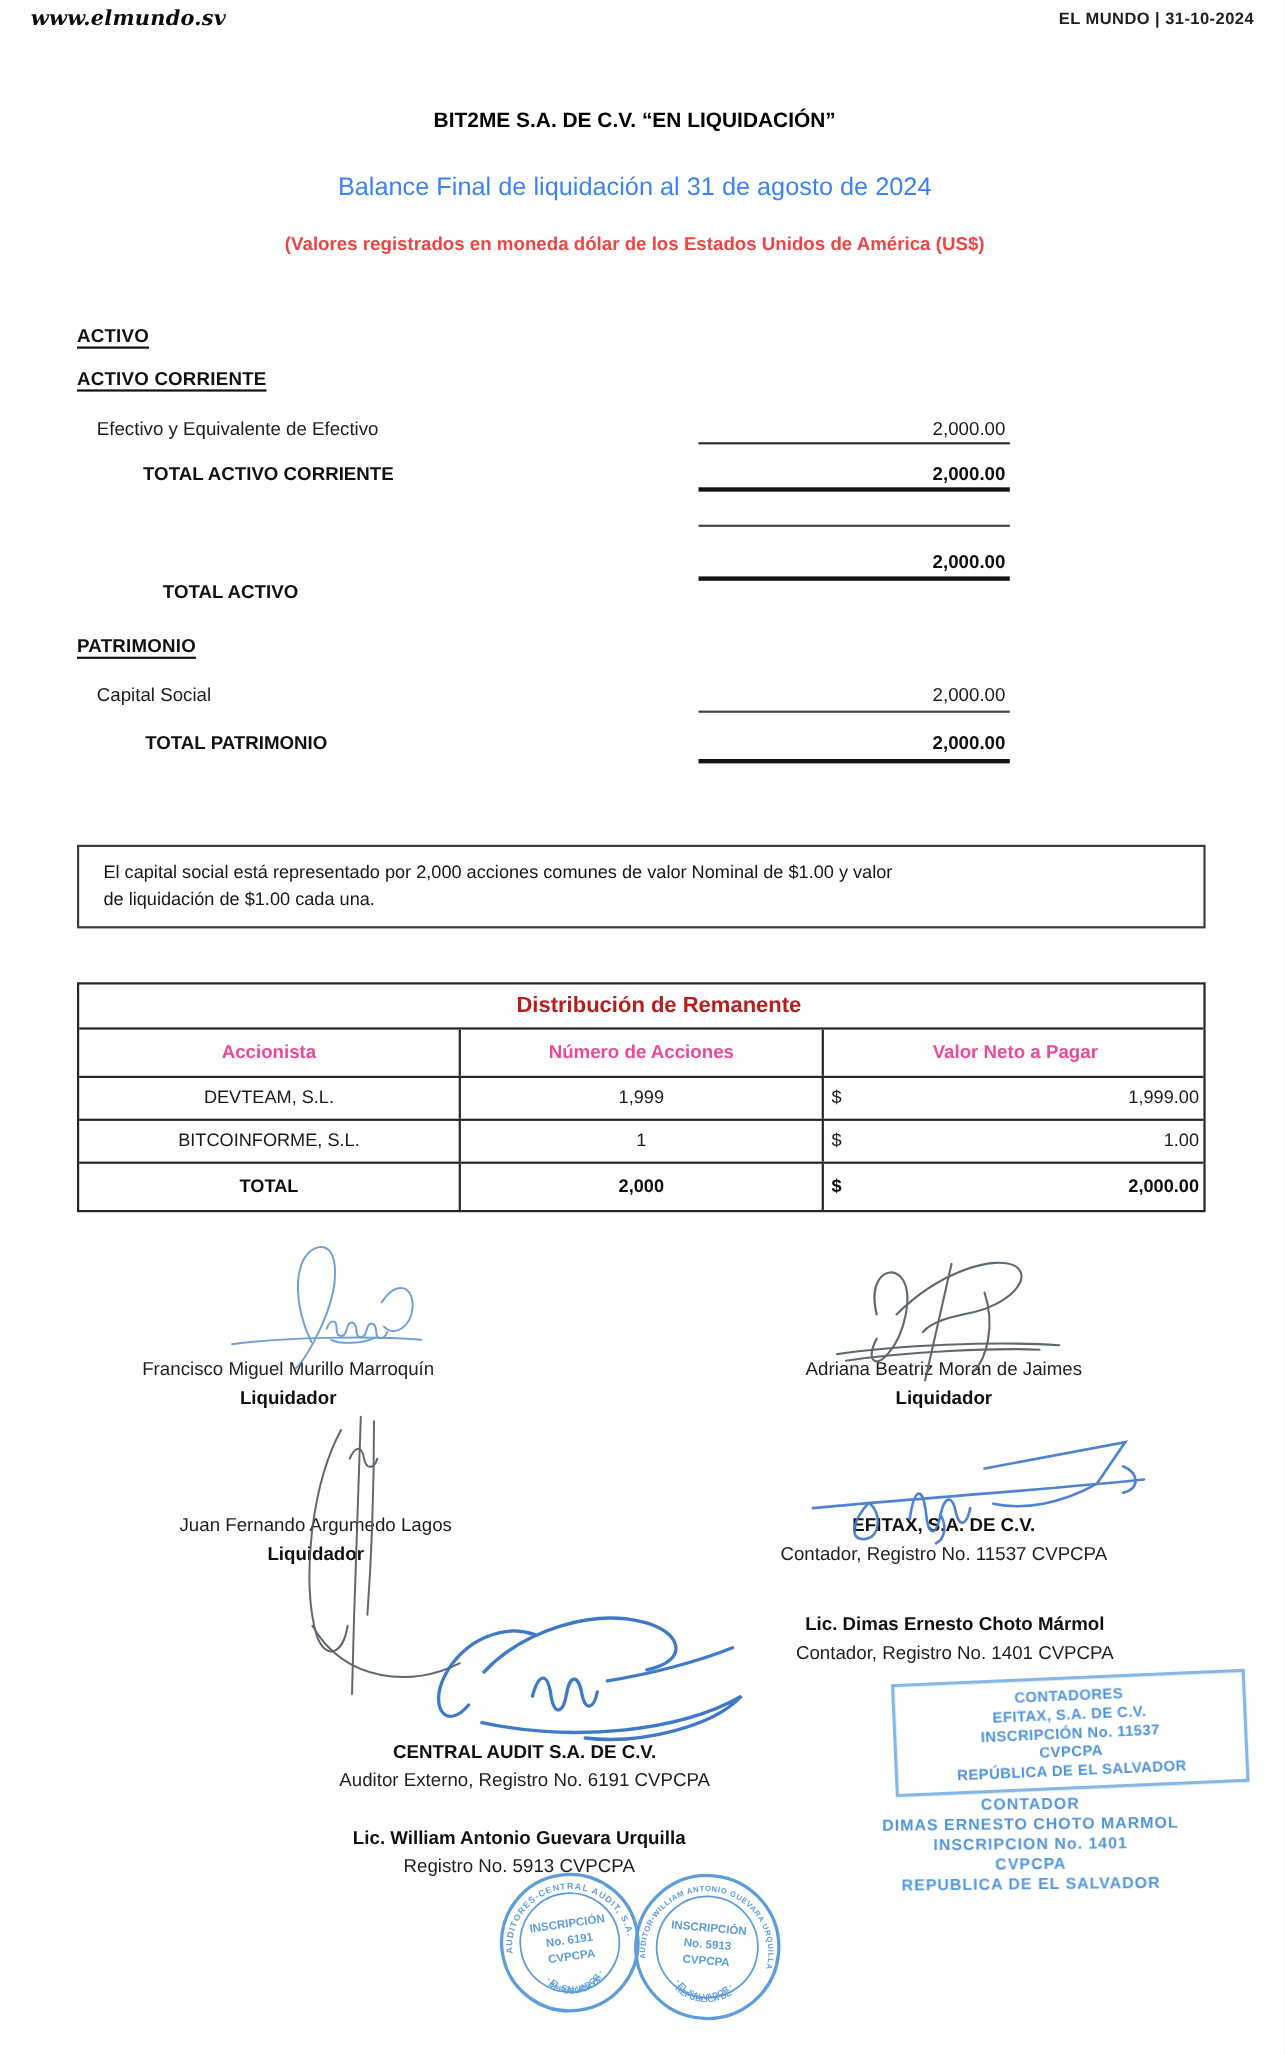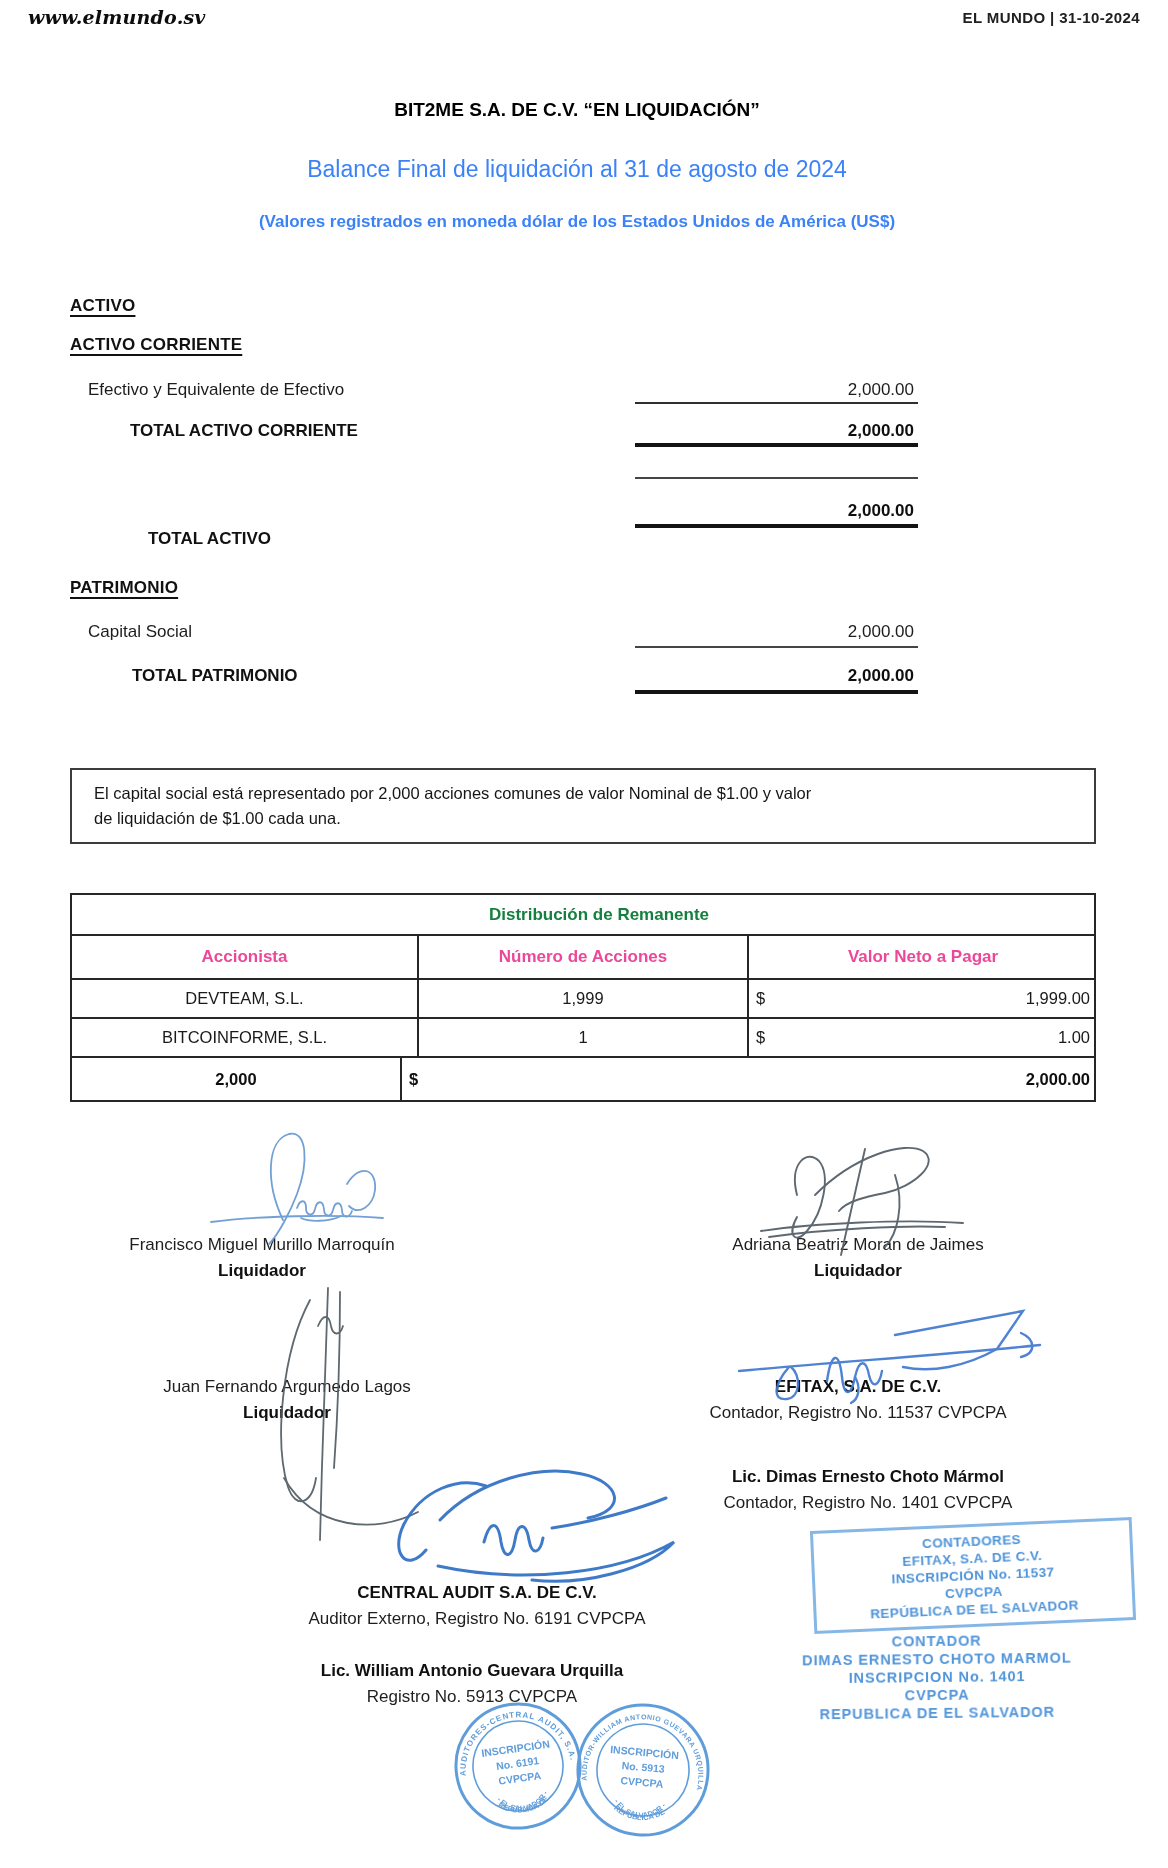--- a/index.html
+++ b/index.html
@@ -8,39 +8,39 @@
         border-right:2px solid #c9c9c9;}
   .abs{position:absolute;}
   
   .site-logo{left:28px;top:6px;font-family:"DejaVu Serif",serif;font-style:italic;font-weight:bold;
              font-size:19px;color:#0d0d0d;letter-spacing:0.2px;}
   .masthead{right:28px;top:9px;font-size:15px;font-weight:600;color:#202020;letter-spacing:0.4px;}
   
   .center-line{left:0;right:14px;text-align:center;}
   .t-company{top:99px;font-size:19px;font-weight:bold;color:#000000;}
   .t-statement{top:156px;font-size:23px;color:#3b82f6;}
-  .t-currency{top:212px;font-size:17px;font-weight:bold;color:#3b82f6;}
+  .t-currency{top:212px;font-size:17px;font-weight:bold;color:#ef4444;}
   
   .sec-head{font-size:17px;font-weight:bold;color:#111;
             text-decoration:underline;text-decoration-thickness:2px;text-underline-offset:4px;
             letter-spacing:0.2px;}
   .bal-label{font-size:17px;color:#1c1c1c;}
   .bal-label.bold{font-weight:bold;color:#111;}
   .bal-value{left:635px;width:283px;text-align:right;font-size:17px;color:#1c1c1c;padding-right:4px;box-sizing:border-box;}
   .bal-value.bold{font-weight:bold;color:#0f0f0f;}
   .rule{left:635px;width:283px;border-top:2px solid #2f2f2f;height:0;}
   .rule.mid{border-top:2.5px solid #454545;}
   .rule.thick{border-top:4px solid #141414;}
   
   .note-box{left:70px;top:768px;width:1026px;box-sizing:border-box;border:2.5px solid #3c3c3c;
             padding:11px 22px;font-size:16.5px;line-height:25px;color:#161616;}
   
   .dtable{left:70px;top:893px;width:1026px;box-sizing:border-box;border:2.5px solid #262626;font-size:16.5px;}
   .dt-title{height:39px;display:flex;align-items:center;justify-content:center;font-weight:bold;
-            font-size:17px;border-bottom:2.5px solid #262626;color:#15803d;padding-left:32px;}
+            font-size:20px;border-bottom:2.5px solid #262626;color:#b91c1c;padding-left:32px;}
   .dt-row{display:flex;border-bottom:2.5px solid #262626;}
   .dt-row:last-child{border-bottom:none;}
   .dt-row .c1{width:345px;border-right:2.5px solid #262626;display:flex;align-items:center;justify-content:center;}
   .dt-row .c2{width:328px;border-right:2.5px solid #262626;display:flex;align-items:center;justify-content:center;}
   .dt-row .c3{flex:1;display:flex;align-items:center;justify-content:space-between;padding:0 4px 0 7px;}
   .dt-head{height:42px;font-weight:bold;color:#ec4899;font-size:17px;}
   .dt-data{height:37px;color:#1a1a1a;}
   .dt-total{height:42px;font-weight:bold;color:#0f0f0f;}
   
   .sig-block{position:absolute;width:420px;text-align:center;font-size:17px;line-height:26px;color:#1e1e1e;z-index:2;}
@@ -121,20 +121,21 @@
     </div>
     <div class="dt-row dt-data">
       <div class="c1">BITCOINFORME, S.L.</div>
       <div class="c2">1</div>
       <div class="c3">
         <span>$</span>
         <span>1.00</span>
       </div>
     </div>
     <div class="dt-row dt-total">
+      <div class="c1">TOTAL</div>
       <div class="c2">2,000</div>
       <div class="c3">
         <span>$</span>
         <span>2,000.00</span>
       </div>
     </div>
   </div>
 
   <div class="sig-block" style="left:52px;top:1232px;">
     <span class="nm">Francisco Miguel Murillo Marroquín</span>

